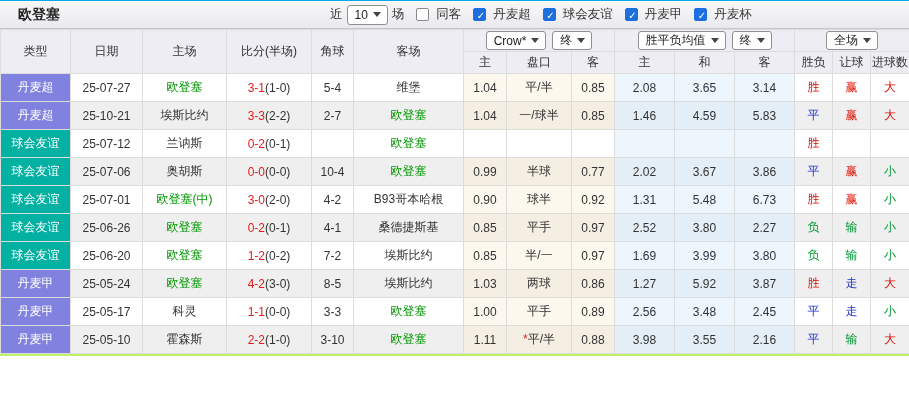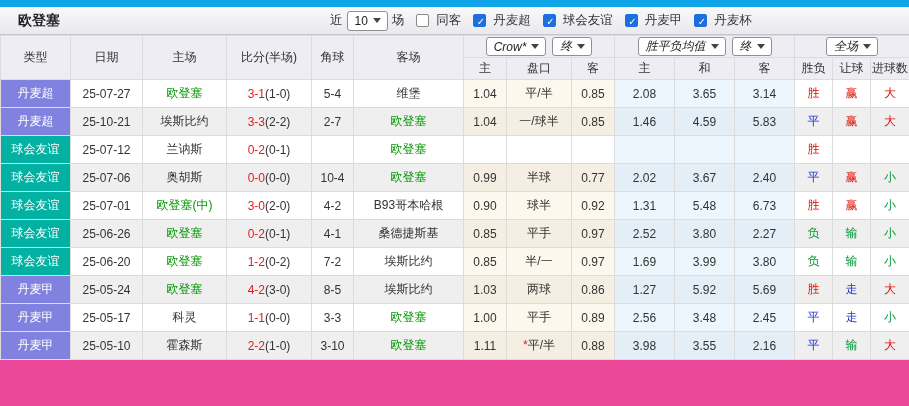--- a/index.html
+++ b/index.html
@@ -1,36 +1,36 @@
 <!DOCTYPE html>
 <html><head>
 <meta charset="utf-8">
 <style>
   * { margin:0; padding:0; box-sizing:border-box; }
   html,body { width:909px; }
   body { font-family:"Liberation Sans","DejaVu Sans",sans-serif; background:#fff; color:#333; }
-  .page { width:909px; height:406px; overflow:hidden; border-top:7px solid #0ea5e9; background:#ec4899; }
+  .page { width:909px; height:356px; overflow:hidden; border-top:1px solid #0ea5e9; background:#bef264; }
 
   
   .topbar { position:relative; height:28px; background:linear-gradient(#f9f9f9,#e9e9ee); border-bottom:1px solid #c6c6cc; }
   .topbar .title { position:absolute; left:18px; top:0; line-height:27px; font-size:14px; font-weight:bold; color:#222; }
   .topbar .controls { position:absolute; left:330px; top:0; height:27px; display:flex; align-items:center; gap:4px; font-size:12.5px; color:#333; white-space:nowrap; }
 
   .select { display:inline-flex; align-items:center; gap:5px; height:20px; padding:0 6px 0 7px; background:#fff; border:1px solid #8f8f94; border-radius:3px; font-size:12px; color:#222; cursor:pointer; }
   .sel-arrow { width:0; height:0; border-left:4px solid transparent; border-right:4px solid transparent; border-top:5px solid #444; }
 
   .cb { display:inline-block; width:13px; height:13px; border:1px solid #8a8a8a; border-radius:2px; background:#fff; margin:0 3px 0 8px; vertical-align:-2px; cursor:pointer; position:relative; }
   .cb.checked { background:#1d6fe0; border-color:#1d6fe0; }
   .cb.checked::after { content:"✓"; position:absolute; left:0; top:0; width:13px; height:13px; line-height:13px; text-align:center; font-size:10px; color:#fff; font-weight:bold; }
 
   
   table { width:909px; border-collapse:collapse; table-layout:fixed; font-size:12px; }
   th, td { border:1px solid #dcdcdc; text-align:center; overflow:hidden; white-space:nowrap; }
   thead th { background:#ededf3; font-weight:normal; color:#333; height:22px; }
-  thead .sel-cell { background:#ededf3;font-style:italic; }
+  thead .sel-cell { background:#ededf3; }
   thead .sel-group { display:flex; justify-content:center; align-items:center; gap:6px; }
   thead .select { height:19px; }
 
   tbody td { height:28px; color:#333; }
   tbody tr:nth-child(odd)  td { background:#ffffff; }
   tbody tr:nth-child(even) td { background:#efefef; }
   tbody tr:nth-child(odd)  td.c-odds { background:#fdf8ee; }
   tbody tr:nth-child(even) td.c-odds { background:#f5efe3; }
   tbody tr:nth-child(odd)  td.c-avg  { background:#ecf6fc; }
   tbody tr:nth-child(even) td.c-avg  { background:#e3eef6; }
@@ -216,21 +216,21 @@
       <td class="c-date">25-07-06</td>
       <td class="c-team" data-hl="n">奥胡斯</td>
       <td class="c-score"><span class="ft">0-0</span><span class="ht">(0-0)</span></td>
       <td class="c-corner">10-4</td>
       <td class="c-team" data-hl="y">欧登塞</td>
       <td class="c-odds bg-filled">0.99</td>
       <td class="c-odds bg-filled"><span class="star"></span><span>半球</span></td>
       <td class="c-odds bg-filled">0.77</td>
       <td class="c-avg">2.02</td>
       <td class="c-avg">3.67</td>
-      <td class="c-avg">2.40</td>
+      <td class="c-avg">3.86</td>
       <td class="c-res" data-color="blue">平</td>
       <td class="c-res" data-color="red">赢</td>
       <td class="c-res" data-color="green">小</td>
     </tr>
 
     <tr class="match-row">
       <td class="c-type" data-league="teal">球会友谊</td>
       <td class="c-date">25-07-01</td>
       <td class="c-team" data-hl="y">欧登塞(中)</td>
       <td class="c-score"><span class="ft">3-0</span><span class="ht">(2-0)</span></td>
@@ -288,21 +288,21 @@
       <td class="c-date">25-05-24</td>
       <td class="c-team" data-hl="y">欧登塞</td>
       <td class="c-score"><span class="ft">4-2</span><span class="ht">(3-0)</span></td>
       <td class="c-corner">8-5</td>
       <td class="c-team" data-hl="n">埃斯比约</td>
       <td class="c-odds bg-filled">1.03</td>
       <td class="c-odds bg-filled"><span class="star"></span><span>两球</span></td>
       <td class="c-odds bg-filled">0.86</td>
       <td class="c-avg">1.27</td>
       <td class="c-avg">5.92</td>
-      <td class="c-avg">5.69</td>
+      <td class="c-avg">3.87</td>
       <td class="c-res" data-color="red">胜</td>
       <td class="c-res" data-color="blue">走</td>
       <td class="c-res" data-color="red">大</td>
     </tr>
 
     <tr class="match-row">
       <td class="c-type" data-league="purple">丹麦甲</td>
       <td class="c-date">25-05-17</td>
       <td class="c-team" data-hl="n">科灵</td>
       <td class="c-score"><span class="ft">1-1</span><span class="ht">(0-0)</span></td>

